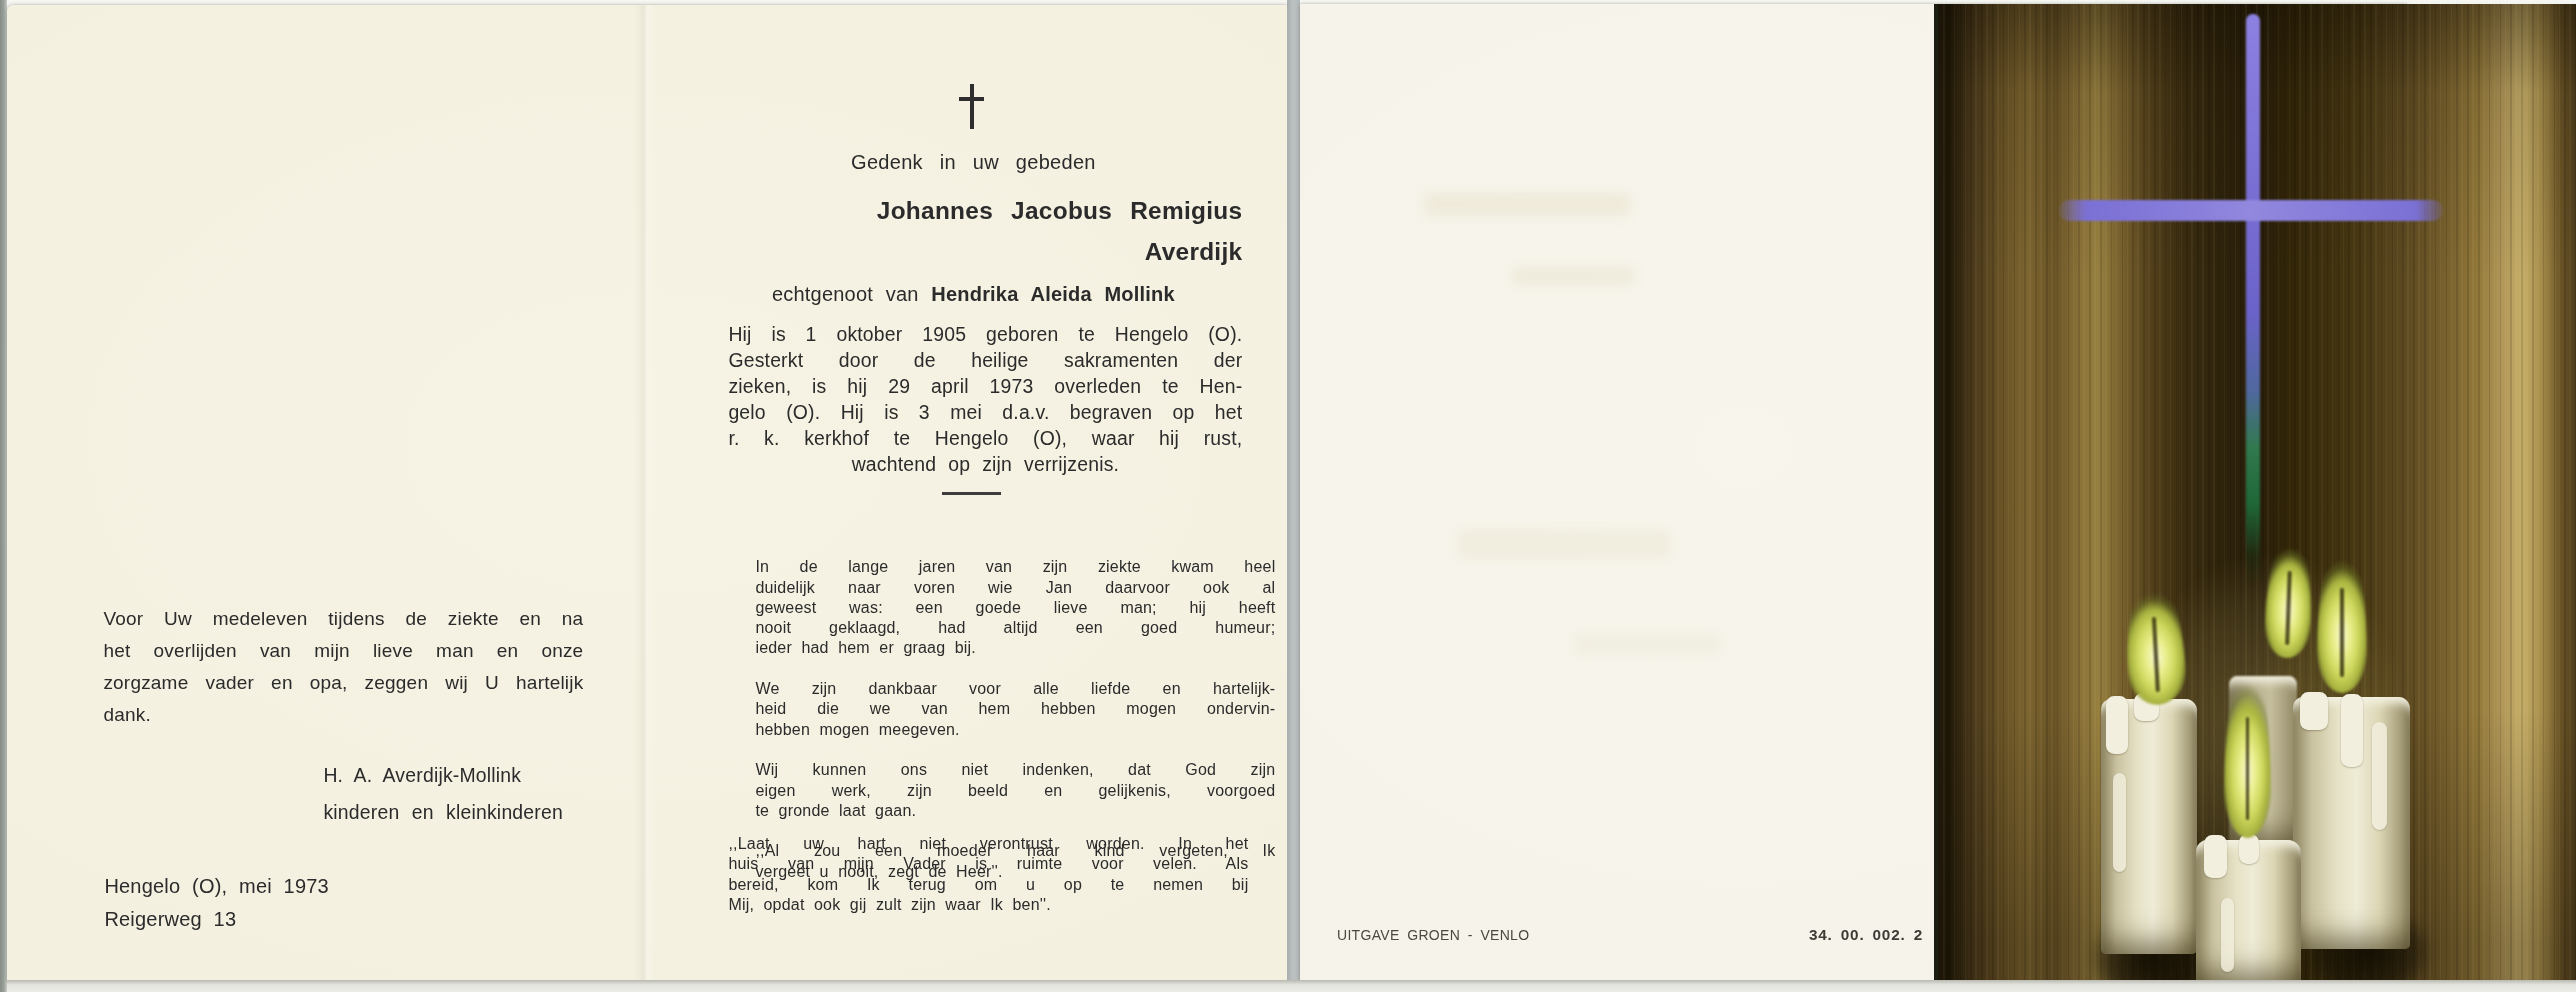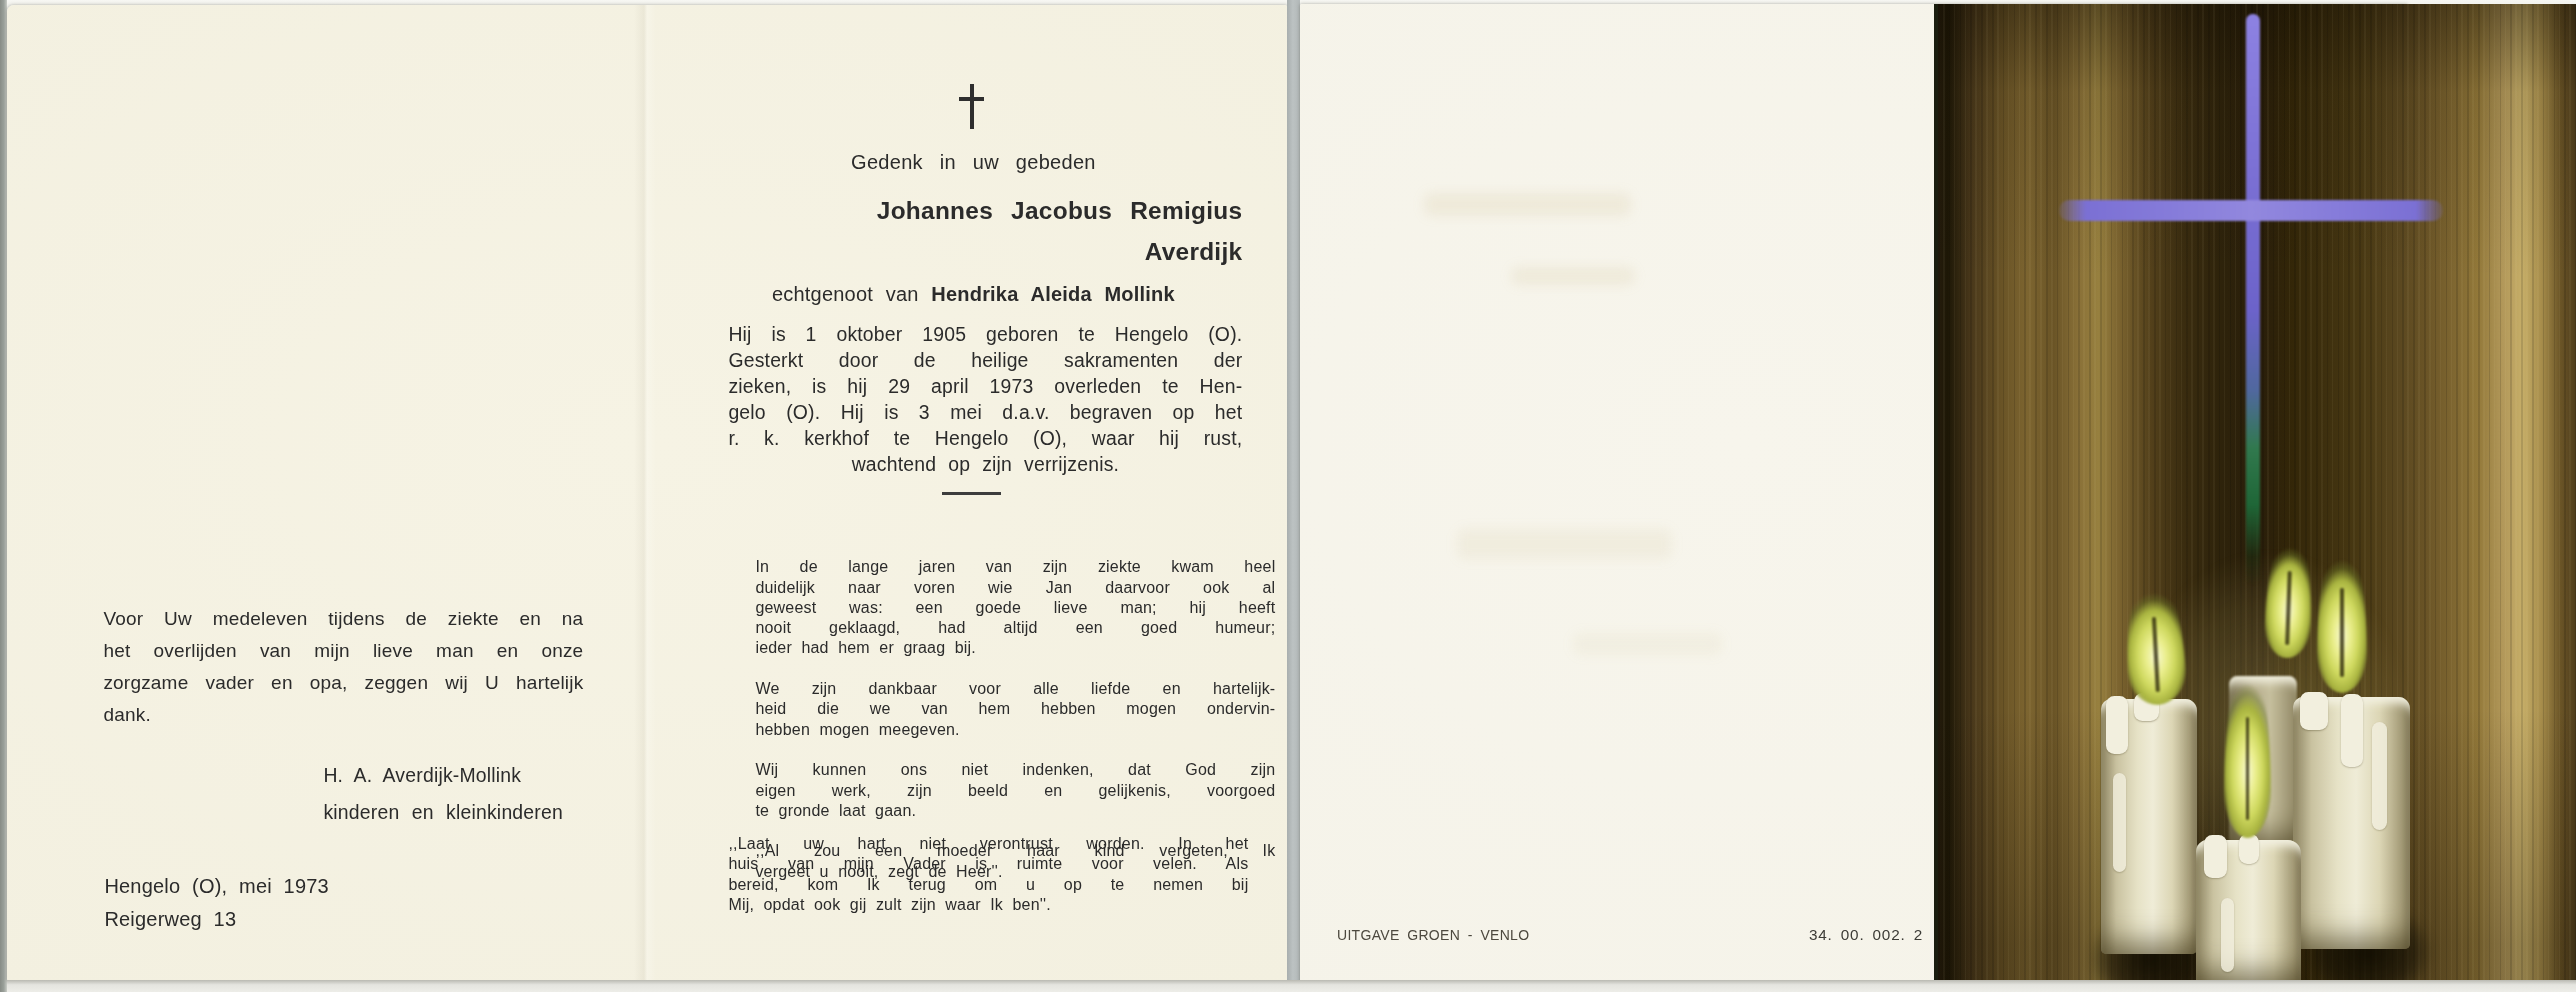--- a/index.html
+++ b/index.html
@@ -50,21 +50,21 @@
   .bio{left:721px;top:316px;width:514px;font-size:19.4px;line-height:26px;
     word-spacing:.33em;letter-spacing:0.2px;}
   .divider{position:absolute;left:935px;top:487px;width:59px;height:2.5px;background:#3d3d3d;}
   .mem-paras{left:721px;top:532px;width:520px;font-size:16px;line-height:20.3px;
     word-spacing:.3em;letter-spacing:0.2px;margin-left:27px;}
   .mem-par-final{left:721px;top:829px;width:520px;font-size:16px;line-height:20.3px;
     word-spacing:.3em;letter-spacing:0.2px;}
 
   
   .imprint{left:37px;top:923px;font-size:14px;letter-spacing:0.3px;color:#4c483e;word-spacing:.25em;}
-  .print-code{left:509px;top:922px;font-size:15.3px;letter-spacing:0.8px;color:#3c3b36;word-spacing:.2em;}
+  .print-code{left:509px;top:922px;font-size:15.3px;letter-spacing:0.8px;color:#3c3b36;word-spacing:.2em;font-weight:bold;}
   .smudge{position:absolute;background:rgba(190,168,95,.12);filter:blur(5.8px);border-radius:8.3px;}
   .smudge.s1{left:124px;top:189px;width:207px;height:23px;}
   .smudge.s2{left:211px;top:263px;width:124px;height:18px;}
   .smudge.s3{left:157px;top:525px;width:215px;height:30px;background:rgba(185,165,95,.09);}
   .smudge.s4{left:273px;top:629px;width:149px;height:21.5px;background:rgba(185,165,95,.07);}
 
   
   .artwork{position:absolute;left:634px;top:0;width:642px;height:979px;overflow:hidden;
     border-left:4.1px solid #1a1d0f;
     background:

